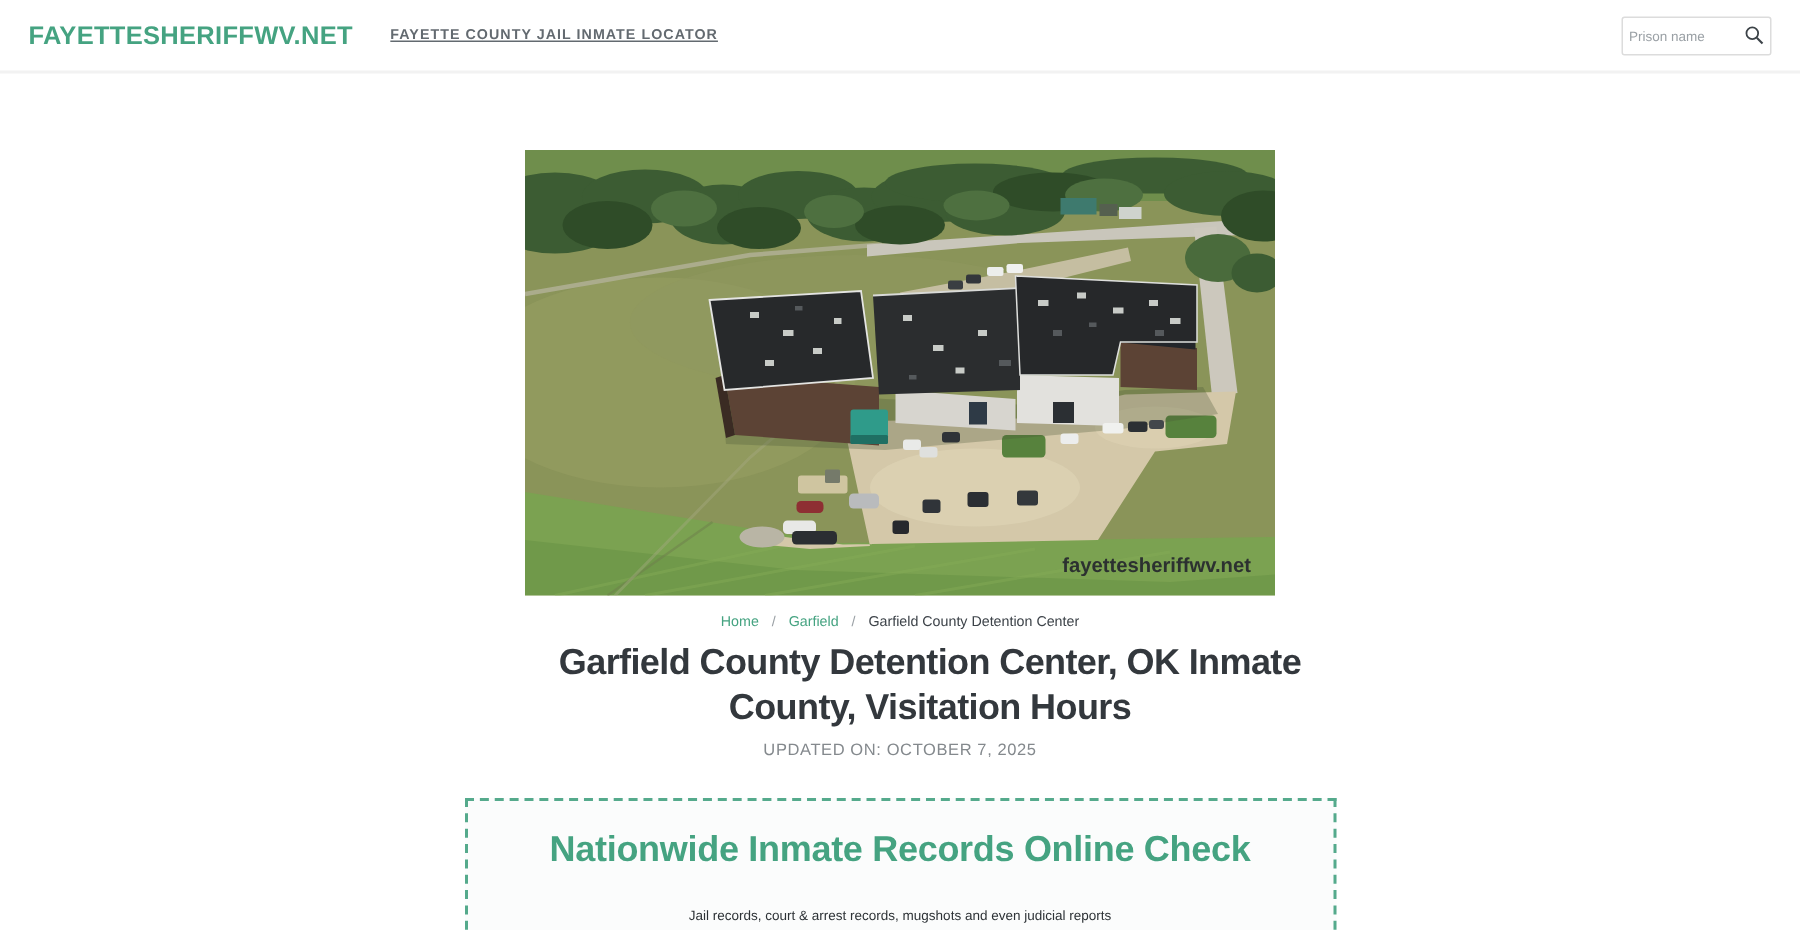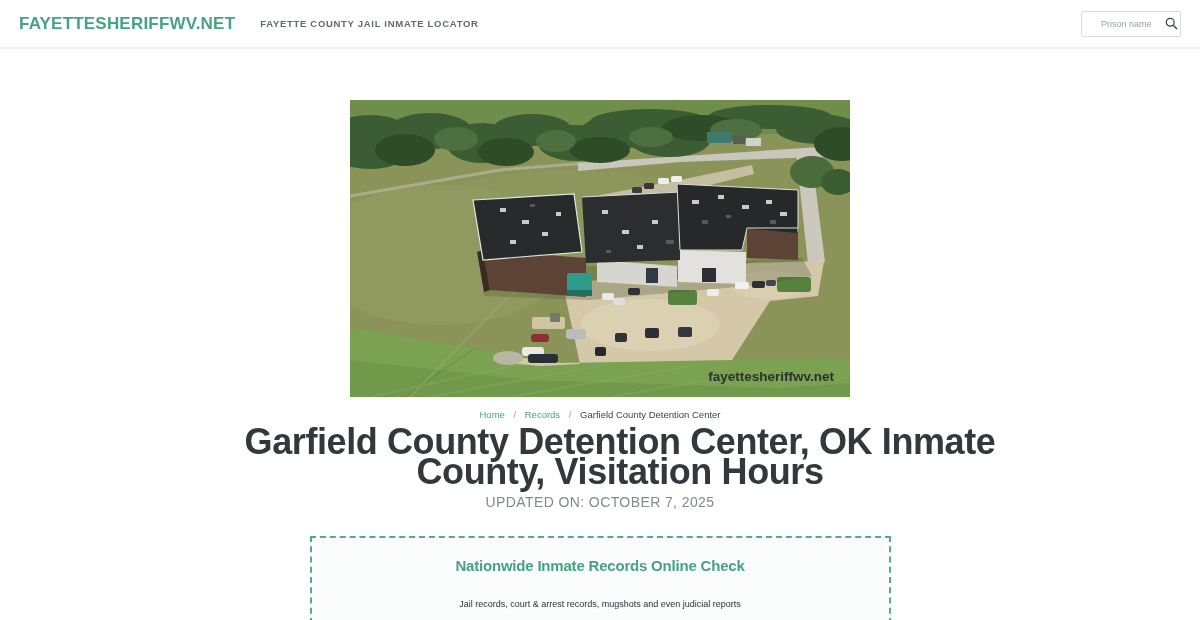--- a/index.html
+++ b/index.html
@@ -26,31 +26,32 @@
     text-decoration: none;
     text-transform: uppercase;
   }
   .tagline {
     margin-left: 25px;
     font-size: 9.5px;
     font-weight: 700;
     letter-spacing: 0.7px;
     color: #636a70;
     text-transform: uppercase;
+    text-decoration: underline;
   }
   .search-box {
     margin-left: auto;
     width: 100px;
     height: 26px;
     border: 1px solid #dcdcdc;
     border-radius: 2px;
     background: #ffffff;
     display: flex;
     align-items: center;
-    padding: 0 19px;
+    padding: 0 4px;
   }
   .search-box input {
     border: none;
     outline: none;
     width: 64px;
     font-size: 9px;
     color: #444;
     font-family: "Liberation Sans", sans-serif;
   }
   .search-box input::placeholder { color: #9aa0a5; }
@@ -77,47 +78,47 @@
     color: #9aa0a5;
   }
   .breadcrumb a {
     color: #45a381;
     text-decoration: none;
   }
   .breadcrumb .sep { margin: 0 6px; color: #9aa0a5; }
   .breadcrumb .current { color: #3d4349; margin-top: 27px; }
   h1.page-title {
     margin: 7px auto 0;
-    font-size: 36px;
+    font-size: 24px;
     line-height: 30px;
     font-weight: 700;
     letter-spacing: -0.4px;
     color: #33383d;
     padding-left: 40px;
   }
   h1.page-title span { display: block; }
   .updated {
     margin-top: 7px;
-    font-size: 14px;
+    font-size: 11px;
     letter-spacing: 0.4px;
     color: #84898d;
     text-transform: uppercase;
   }
   .records-box {
     margin: 26px auto 0;
     width: 581px;
     min-height: 180px;
     border: 2px dashed #55aa8c;
     background: #fbfcfc;
     padding: 19px 24px 40px;
     text-align: center;
   }
   .records-box-title {
     display: inline-block;
-    font-size: 15px;
+    font-size: 24px;
     font-weight: 700;
     letter-spacing: -0.2px;
     color: #45a381;
     text-decoration: none;
   }
   .records-box-sub {
     margin-top: 24px;
     font-size: 9px;
     color: #2d3236;
   }
@@ -286,21 +287,21 @@
       <rect x="295" y="228" width="14" height="10" rx="2" fill="#2b2e33"></rect>
       <rect x="328" y="227" width="14" height="10" rx="2" fill="#34383c"></rect>
     </g>
 
     <text x="484" y="281" text-anchor="end" font-size="13.5" font-weight="bold" font-family="Liberation Sans, sans-serif" fill="#26282e" opacity="0.92">fayettesheriffwv.net</text>
   </svg>
 
   <nav class="breadcrumb">
     <a href="#">Home</a>
     <span class="sep">/</span>
-    <a href="#">Records</a>
+    <a href="#">Garfield</a>
     <span class="sep">/</span>
     <span class="current">Garfield County Detention Center</span>
   </nav>
 
   <h1 class="page-title">
     <span>Garfield County Detention Center, OK Inmate</span>
     <span>County, Visitation Hours</span>
   </h1>
   <div class="updated">UPDATED ON: OCTOBER 7, 2025</div>
 

